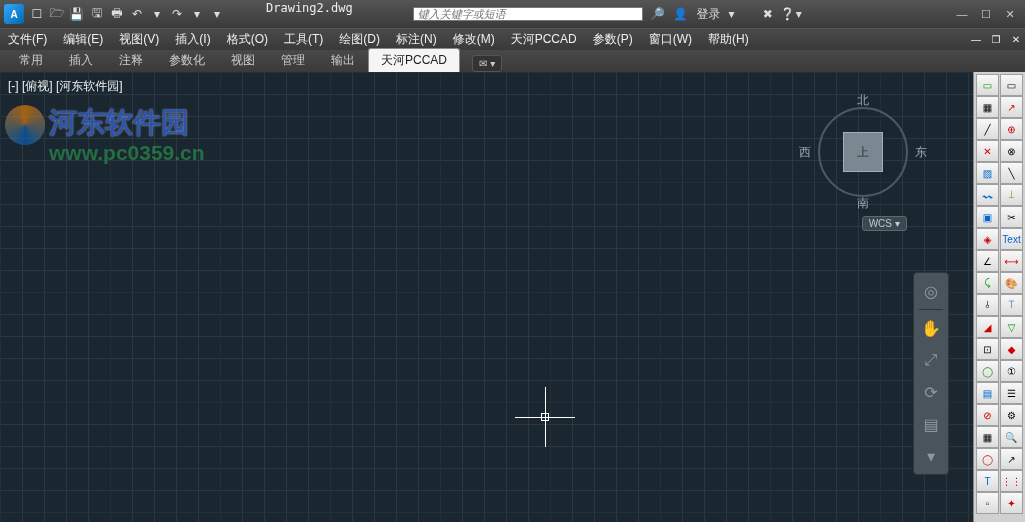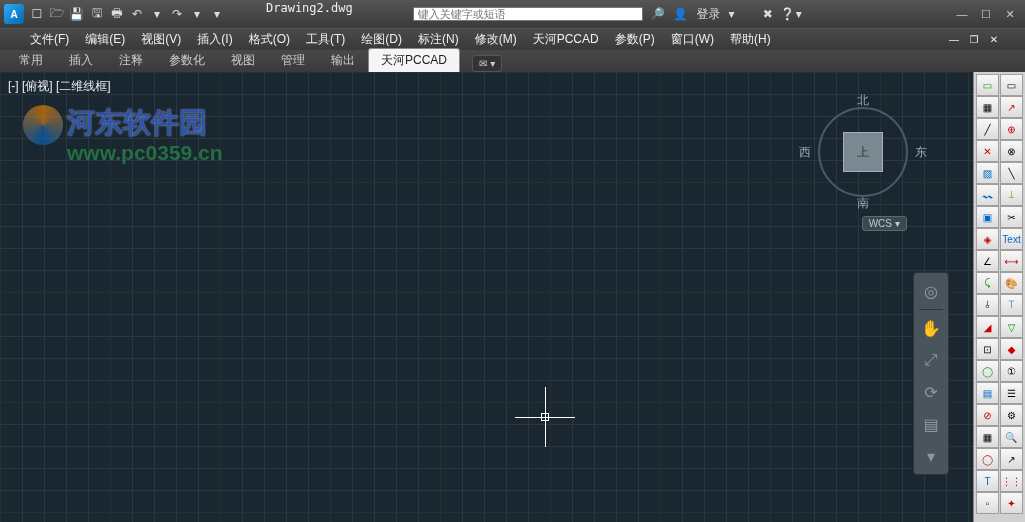--- a/index.html
+++ b/index.html
@@ -4,28 +4,28 @@
 <style>
 * { margin: 0; padding: 0; box-sizing: border-box; font-family: "Microsoft YaHei", sans-serif; }
 body { width: 1025px; height: 522px; overflow: hidden; background: #ccc; }
 
 .titlebar { height: 28px; background: linear-gradient(#555, #3a3a3a); display: flex; align-items: center; padding: 0 4px; color: #ddd; font-size: 11px; }
 .titlebar .appicon { width: 20px; height: 20px; background: linear-gradient(135deg,#3af,#06a); border-radius: 3px; margin-right: 4px; display:flex;align-items:center;justify-content:center;color:#fff;font-size:10px;font-weight:bold; }
 .titlebar .qat { display: flex; gap: 2px; }
 .titlebar .qat .tb { width: 18px; height: 18px; display:flex;align-items:center;justify-content:center; cursor:pointer; font-size:12px;}
 .titlebar .filetitle { flex: 0 0 auto; margin: 0 60px 12px 40px; font-family: monospace; font-size: 12px; color:#eee;}
 .titlebar .search { flex: 0 0 230px; }
-.titlebar .search input { width: 100%; height: 14px; background:#fff; border:1px solid #777; font-size:11px; padding:0 4px; color:#888; }
+.titlebar .search input { width: 100%; height: 14px; background:#fff; border:1px solid #777; font-size:11px; padding:0 4px; color:#888; font-style:italic;}
 .titlebar .rsearch { display:flex; gap:8px; margin-left:8px; align-items:center;}
 .titlebar .rsearch .it { font-size:12px; cursor:pointer;}
 .titlebar .spacer { flex: 1; }
 .titlebar .wincontrols { display:flex; gap:2px;}
 .titlebar .wincontrols .wc{ width:22px;height:18px;display:flex;align-items:center;justify-content:center;cursor:pointer;font-size:11px;color:#ccc;}
 
-.menubar { height: 22px; background: linear-gradient(#4a4a4a,#393939); display: flex; align-items: center; padding: 0 22px; gap: 0; font-size: 12px; color:#eee; border-top:1px solid #555;}
+.menubar { height: 22px; background: linear-gradient(#4a4a4a,#393939); display: flex; align-items: center; padding: 0 0; gap: 0; font-size: 12px; color:#eee; border-top:1px solid #555;}
 .menubar .mi { padding: 2px 8px; cursor: pointer; white-space:nowrap;}
 .menubar .right { margin-left:auto; display:flex; gap:2px;}
 .menubar .right .wc{ width:18px;height:16px;display:flex;align-items:center;justify-content:center;cursor:pointer;font-size:10px;}
 
 .tabbar { height: 22px; background: linear-gradient(#484848,#3a3a3a); display:flex; align-items:flex-end; padding:0 6px; gap:0; font-size:12px; color:#ccc;}
 .tabbar .tab { padding:3px 12px; cursor:pointer; border:1px solid transparent; border-bottom:none;}
 .tabbar .tab.active { background:#f5f5f5; color:#222; border:1px solid #888; border-bottom:none; border-radius:3px 3px 0 0;}
 .tabbar .env { margin-left:12px; padding:2px 6px; background:#333; border:1px solid #555; border-radius:3px; font-size:10px;color:#ccc;cursor:pointer;display:flex;align-items:center;gap:4px;}
 
 .workarea { position: relative; height: calc(522px - 28px - 22px - 22px); display:flex; }
@@ -57,21 +57,21 @@
 .wcs-label{position:absolute;top:144px;right:66px;background:#3a4850;border:1px solid #5a6a74;border-radius:3px;padding:1px 6px;color:#bcc;font-size:10px;display:flex;align-items:center;gap:3px;}
 
 .navbar { position:absolute; right:24px; top:200px; width:36px; background:#4a545c; border:1px solid #333; border-radius:4px; display:flex; flex-direction:column; align-items:center; padding:4px 0; gap:4px;}
 .navbar .nb { width:28px; height:28px; display:flex;align-items:center;justify-content:center; color:#8a98a2; font-size:16px; cursor:pointer;}
 .navbar .sep{width:24px;height:1px;background:#333;}
 
 .sidepanel { width:52px; background:#d0d0d0; border-left:1px solid #888; display:flex; flex-direction:column; padding-top:2px;}
 .sidepanel .row { display:flex; height:22px; gap:1px; padding:0 2px;}
 .sidepanel .tb { flex:1; background:linear-gradient(#f8f8f8,#dcdcdc); border:1px solid #a0a0a0; display:flex;align-items:center;justify-content:center; font-size:10px; cursor:pointer;}
 
-.watermark { position:absolute; top:32px; left:23px; font-size:28px; font-weight:bold; pointer-events:none; opacity:0.6; z-index:50;}
+.watermark { position:absolute; top:32px; left:5px; font-size:28px; font-weight:bold; pointer-events:none; opacity:0.6; z-index:50;}
 .watermark .logo{display:inline-block;width:40px;height:40px;border-radius:50%;background:conic-gradient(#f80,#06c,#f80);vertical-align:middle;margin-right:4px;}
 .watermark .txt{color:#3a6fff;text-shadow:0 0 2px #fff;}
 .watermark .sub{color:#2a9f4f;font-size:21px;display:block;margin-left:44px;margin-top:-4px;}
 </style>
 </head>
 <body>
 
 <div class="titlebar">
   <div class="appicon">A</div>
   <div class="qat">
@@ -135,21 +135,21 @@
   <div class="tab">视图</div>
   <div class="tab">管理</div>
   <div class="tab">输出</div>
   <div class="tab active">天河PCCAD</div>
   <div class="env">✉ ▾</div>
 </div>
 
 <div class="workarea">
   <div class="canvas">
     <div class="grid"></div>
-    <div class="viewlabel">[-] [俯视] [二维线框]</div>
+    <div class="viewlabel">[-] [俯视] [河东软件园]</div>
     <div class="crosshair">
         <div class="box"></div>
       </div>
 
     <div class="viewcube">
       <div class="ring"></div>
       <div class="cubeface">上</div>
       <div class="dir dn">北</div>
       <div class="dir ds">南</div>
       <div class="dir de">东</div>

